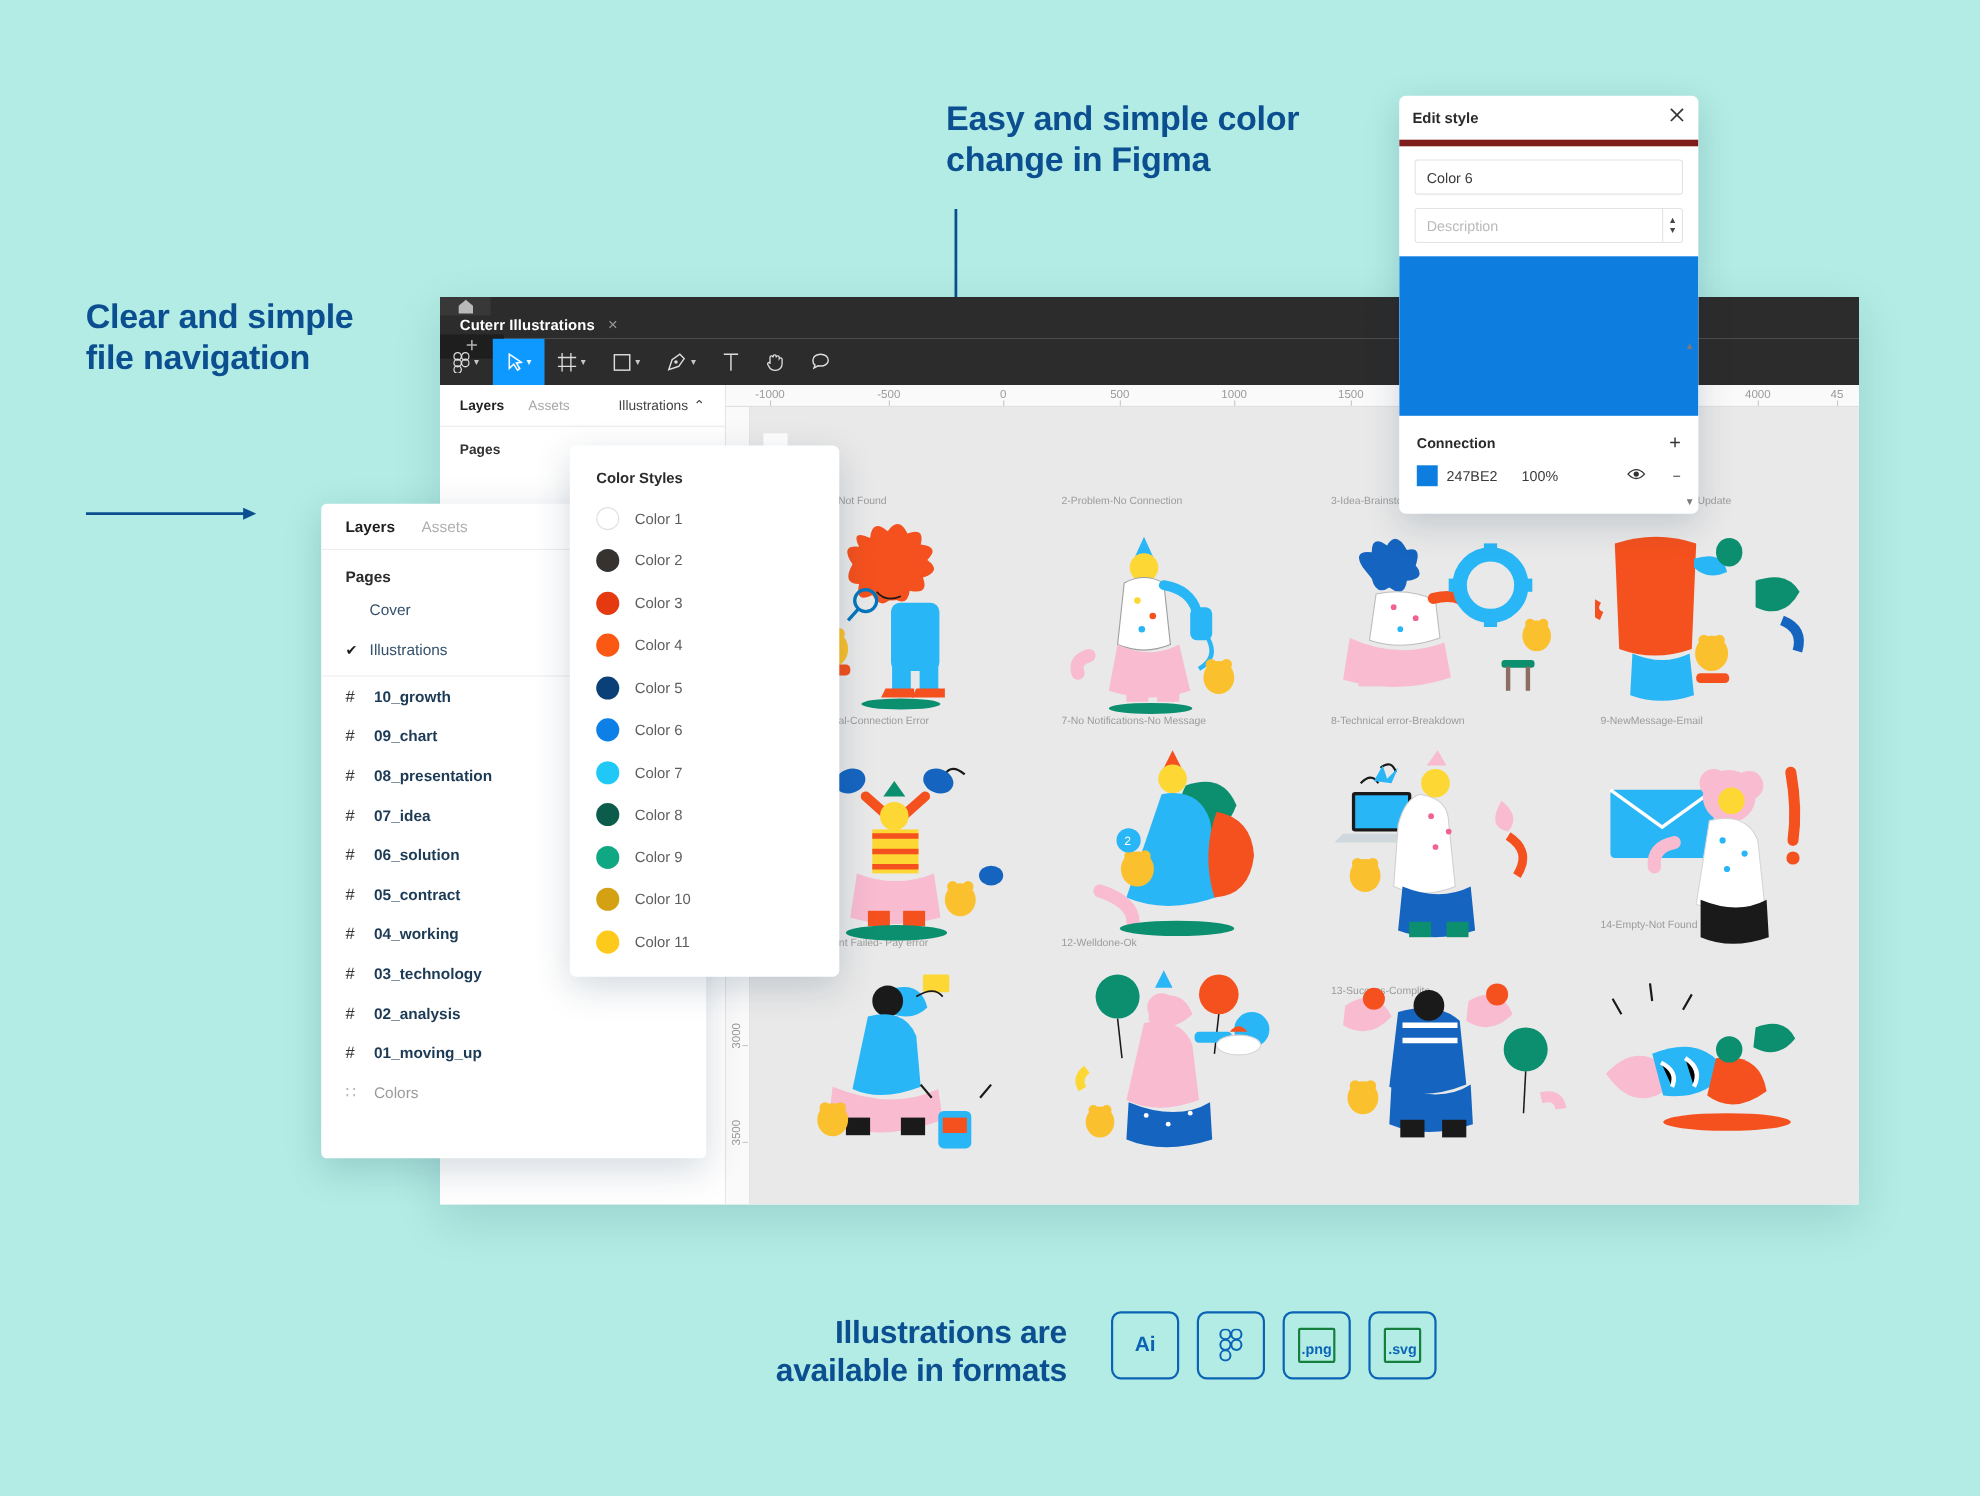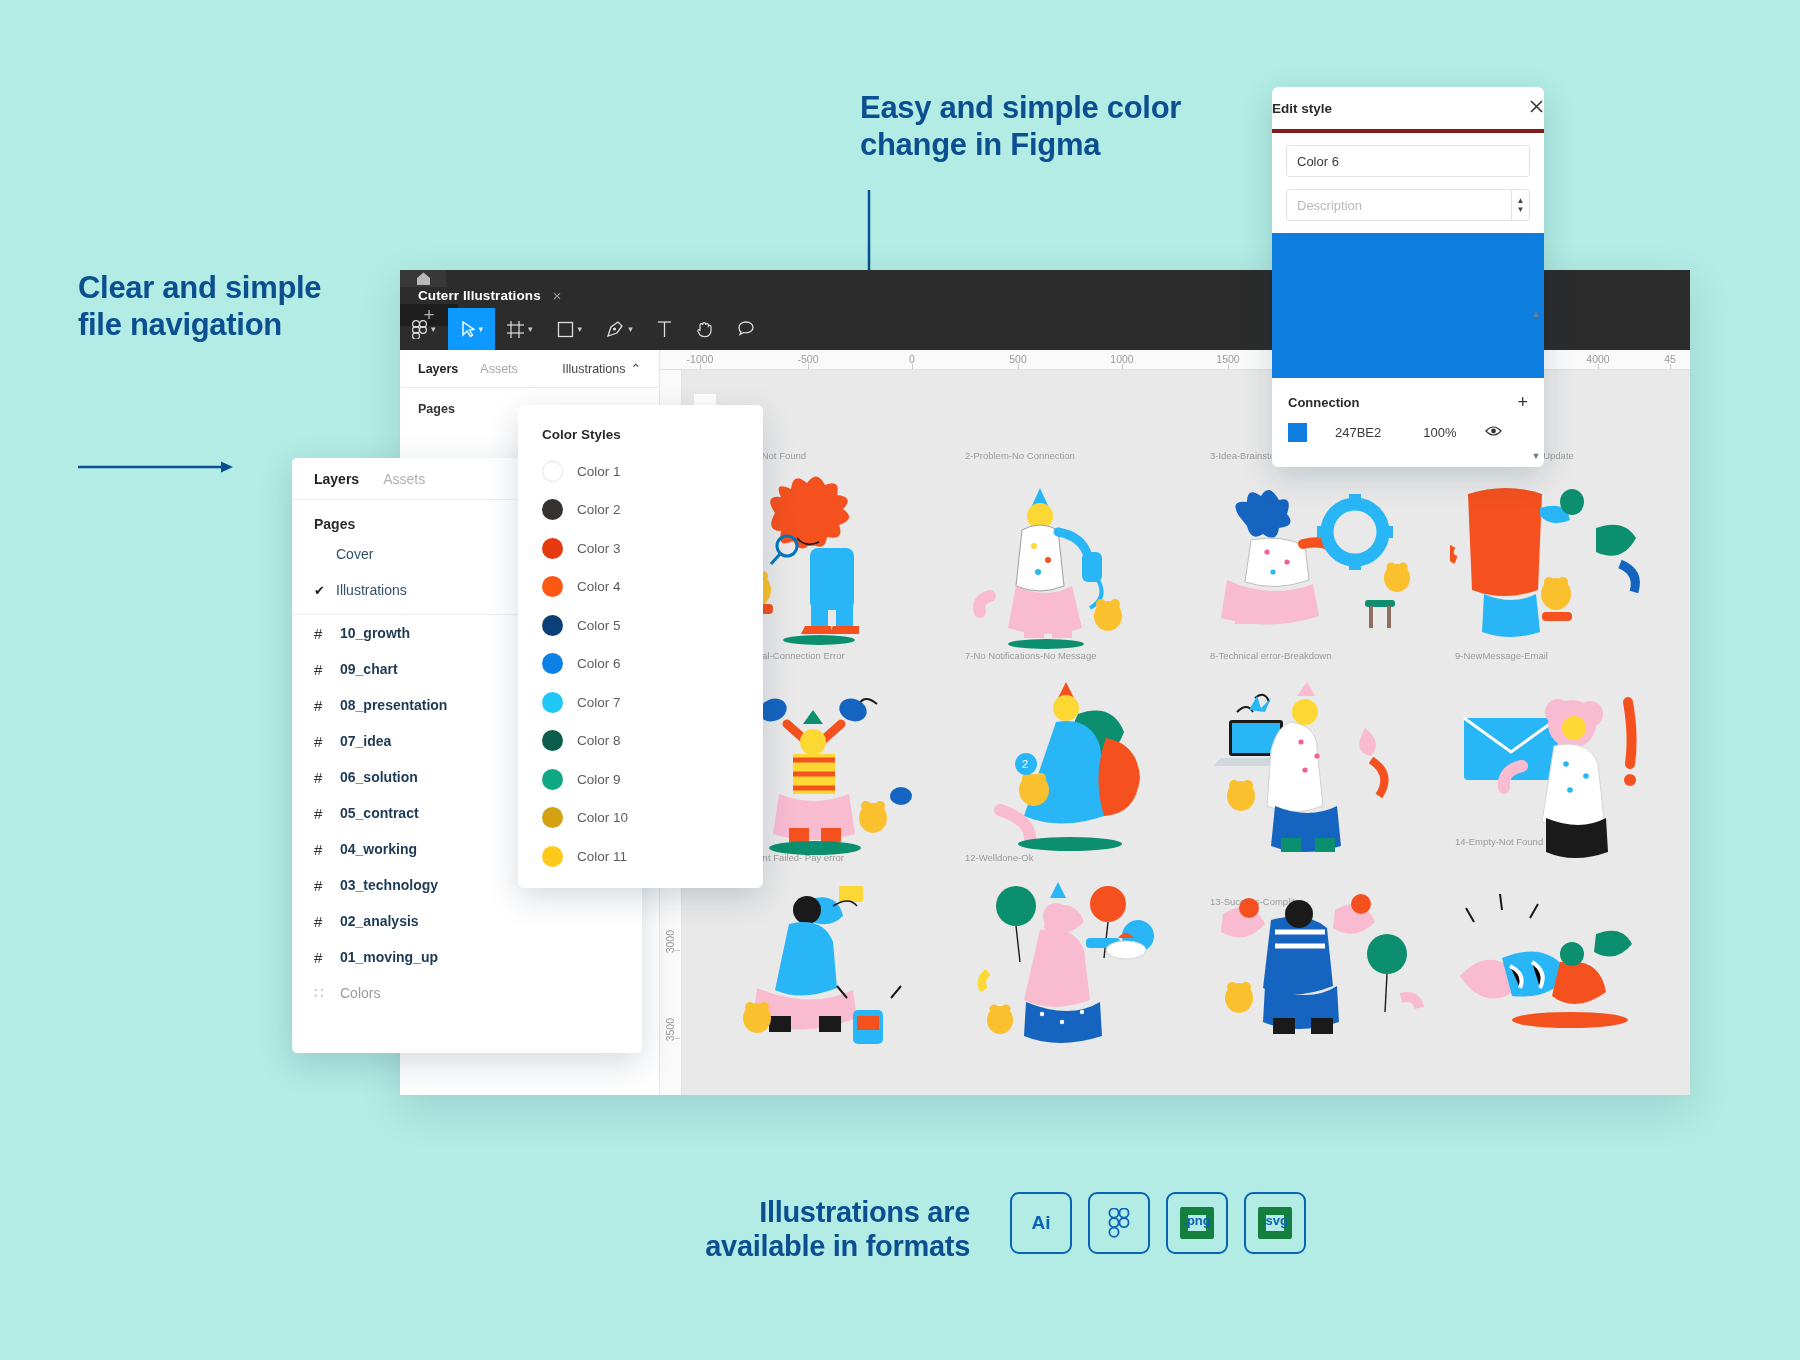--- a/index.html
+++ b/index.html
@@ -158,22 +158,22 @@
   .cs-label { font-size: 13.5px; color: #5d5d5d; }
 
   
   #edit-style {
     position: absolute; left: 1272px; top: 87px; width: 272px; height: 380px;
     background: #fff; border-radius: 6px;
     box-shadow: 0 10px 32px rgba(0,40,70,0.17);
     overflow: hidden;
   }
   .es-head {
-    height: 46px; display: flex; align-items: center; padding: 0 0;
-    border-bottom: 4px solid #7f1d1d;
+    height: 46px; display: flex; align-items: center; padding: 0 12px;
+    border-bottom: 6px solid #7f1d1d;
   }
   .es-head .es-title { font-size: 13.5px; font-weight: bold; color: #2b2b2b; }
   .es-head .es-x { margin-left: auto; color: #333; }
   .es-field {
     margin: 12px 14px 0; height: 32px; border: 1px solid #e3e3e3; border-radius: 3px;
     display: flex; align-items: center; padding: 0 10px; font-size: 13px; color: #3a3a3a;
     position: relative;
   }
   .es-field.ph { color: #b9b9b9; text-align: right; }
   .es-stepper {
@@ -182,42 +182,42 @@
     align-items: center; justify-content: center; gap: 2px;
   }
   .es-stepper i { font-size: 8px; color: #444; line-height: 7px; font-style: normal; }
   .es-swatch { margin-top: 12px; height: 145px; }
   .es-props {
     display: flex; align-items: center; padding: 14px 16px 6px; font-size: 13px;
     font-weight: bold; color: #2b2b2b;
   }
   .es-props .plus { margin-left: auto; font-size: 18px; font-weight: normal; color: #333; }
   .es-prop-row {
-    display: flex; align-items: center; padding: 4px 16px; gap: 28px; font-size: 13px; color: #3a3a3a;
+    display: flex; align-items: center; padding: 4px 16px; gap: 8px; font-size: 13px; color: #3a3a3a;
   }
   .es-prop-row .box { width: 19px; height: 19px; flex: none; }
   .es-prop-row .op { margin-left: 14px; }
   .es-prop-row .eye { margin-left: auto; }
   .es-prop-row .minus { margin-left: 16px; color: #444; }
   .es-scroll {
     position: absolute; right: 3px; top: 222px; bottom: 6px; width: 10px;
     display: flex; flex-direction: column; align-items: center; justify-content: space-between;
     color: #7a7a7a; font-size: 9px;
   }
 
   
   #formats { position: absolute; left: 1010px; top: 1192px; display: flex; gap: 16px; }
   .fmt-badge {
     width: 62px; height: 62px; border: 2px solid #0b63b5; border-radius: 9px;
     display: flex; align-items: center; justify-content: center;
     color: #0b63b5; font-weight: bold; font-size: 19px; position: relative;
   }
   .fmt-badge .fmt-txt { font-size: 13px; }
   .fmt-doc {
-    width: 34px; height: 32px; border: 8px solid #15803d; border-radius: 2px;
+    width: 34px; height: 32px; border: 2px solid #15803d; border-radius: 2px;
     display: flex; align-items: flex-end; justify-content: center; padding-bottom: 3px;
     position: relative;
   }
 </style>
 </head>
 <body>
 
 <div class="promo-head" id="promo-left">Clear and simple file navigation</div>
 <div class="promo-head" id="promo-top">Easy and simple color change in Figma</div>
 <div class="promo-head" id="promo-bot">Illustrations are available in formats</div>

